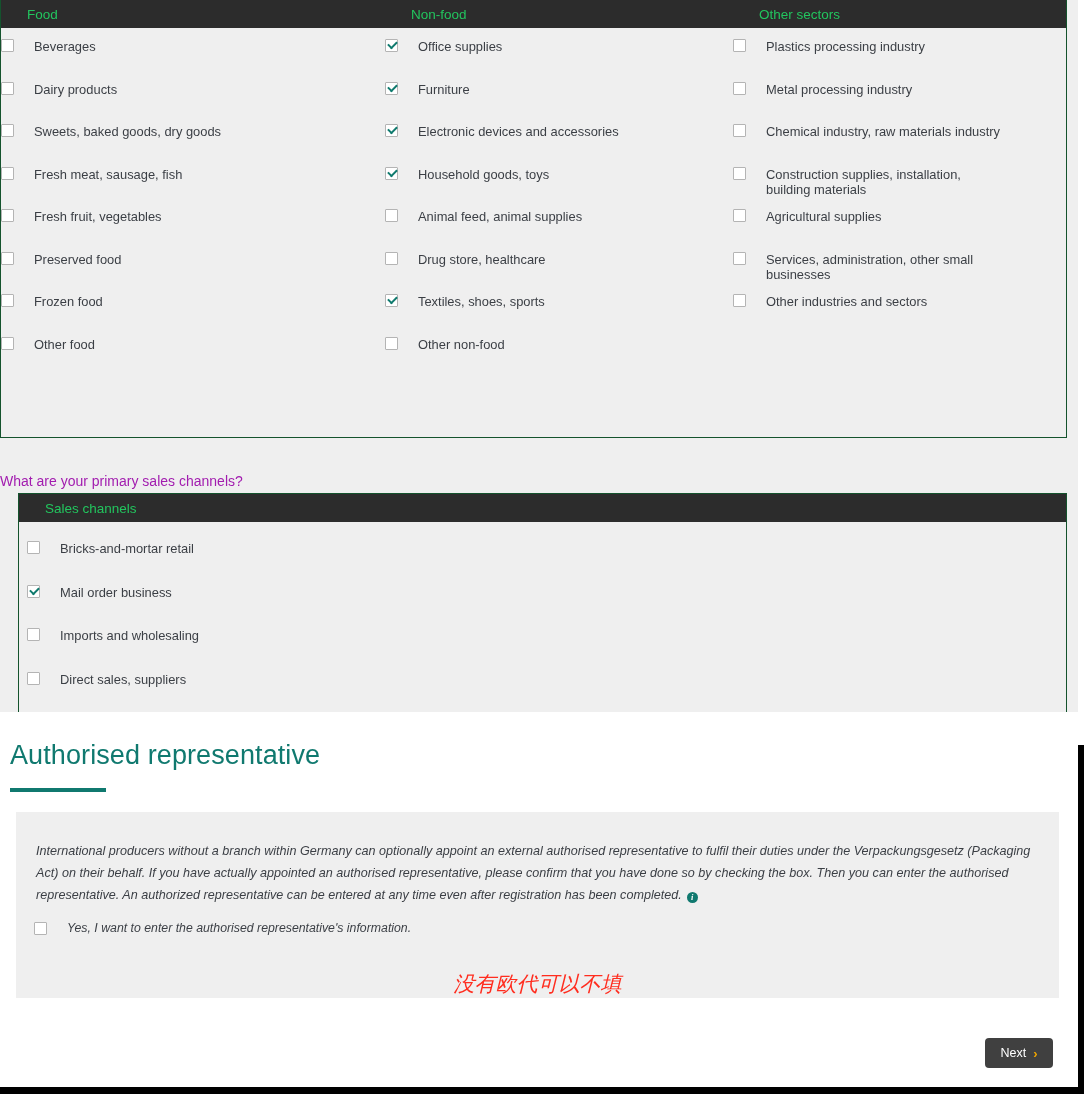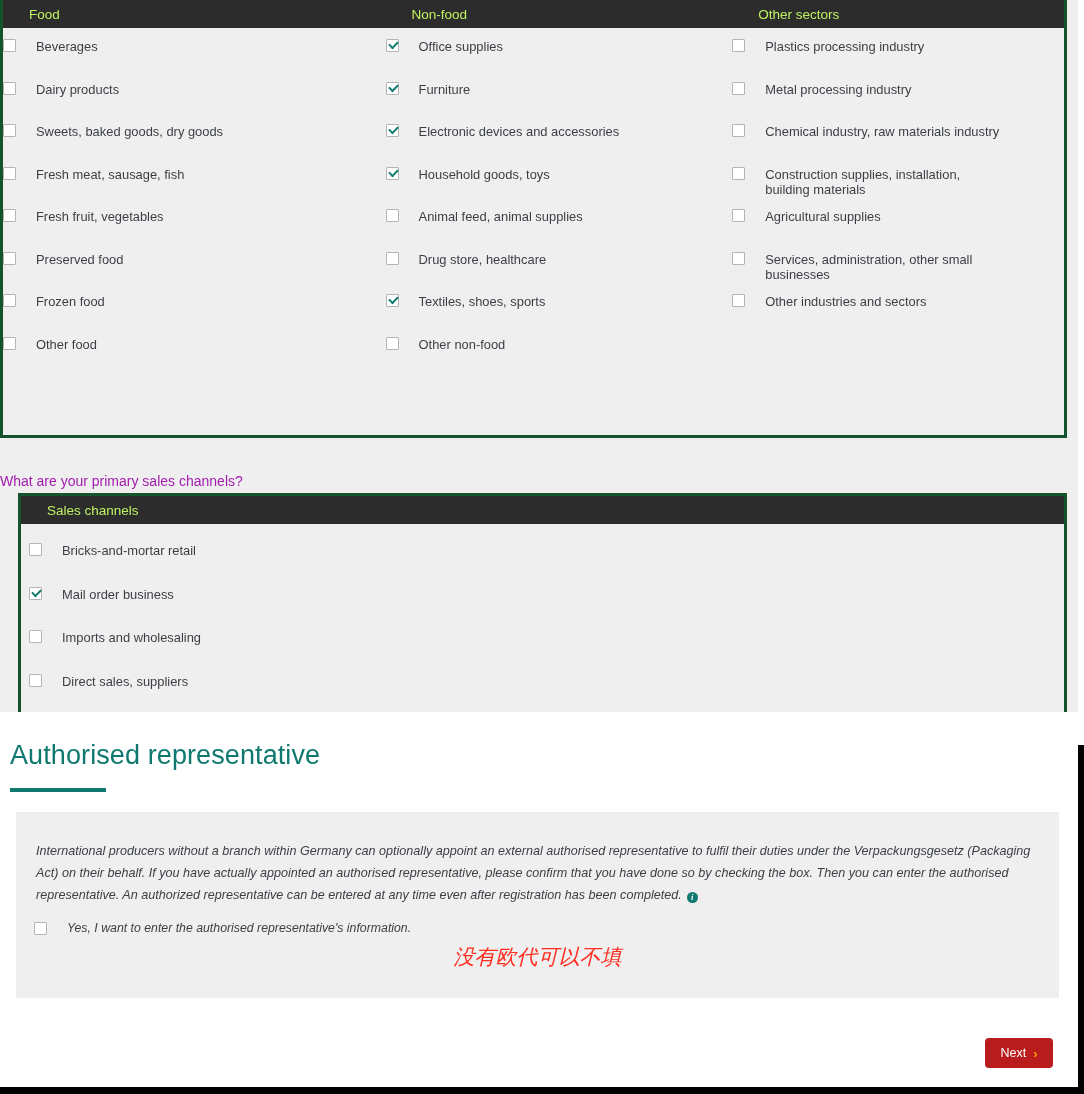--- a/index.html
+++ b/index.html
@@ -46,34 +46,34 @@
     left: 0; bottom: 0;
     width: 1084px;
     height: 7px;
     background: #000000;
   }
 
   
   .panel {
     position: absolute;
     background: #efefef;
-    border: 3px solid #14532d;
+    border: 1px solid #14532d;
   }
   .panel-head {
     background: #2c2c2c;
     color: #ffffff;
     height: 28px;
     display: flex;
     align-items: center;
     font-size: 13.5px;
   }
   .panel-head-cell {
     padding-left: 26px;
     font-size: 13.5px;
-    color: #bef264;
+    color: #22c55e;
     white-space: nowrap;
   }
 
   
   #sectors-panel {
     left: 0; top: 0;
     width: 1067px;
     height: 438px;
     border-top: none;
   }
@@ -203,34 +203,34 @@
     align-items: flex-start;
   }
   .ar-cbrow .lbl {
     font-size: 12.3px;
     color: #3b3f45;
     padding-left: 20px;
     line-height: 14px;
   }
   .cn-note {
     position: absolute;
-    left: 0; top: 131px;
+    left: 0; top: 158px;
     width: 1043px;
     text-align: center;
     font-size: 21px;
     color: #ff2d1f;
     font-family: "DejaVu Sans", sans-serif;
   }
 
   
   .next-btn {
     position: absolute;
     left: 985px; top: 1038px;
     width: 68px; height: 30px;
-    background: #b91c1c;
+    background: #404040;
     border: none;
     border-radius: 4px;
     color: #ffffff;
     font-size: 12.5px;
     font-family: "Liberation Sans", sans-serif;
     display: flex;
     align-items: center;
     justify-content: center;
     gap: 7px;
     cursor: pointer;

